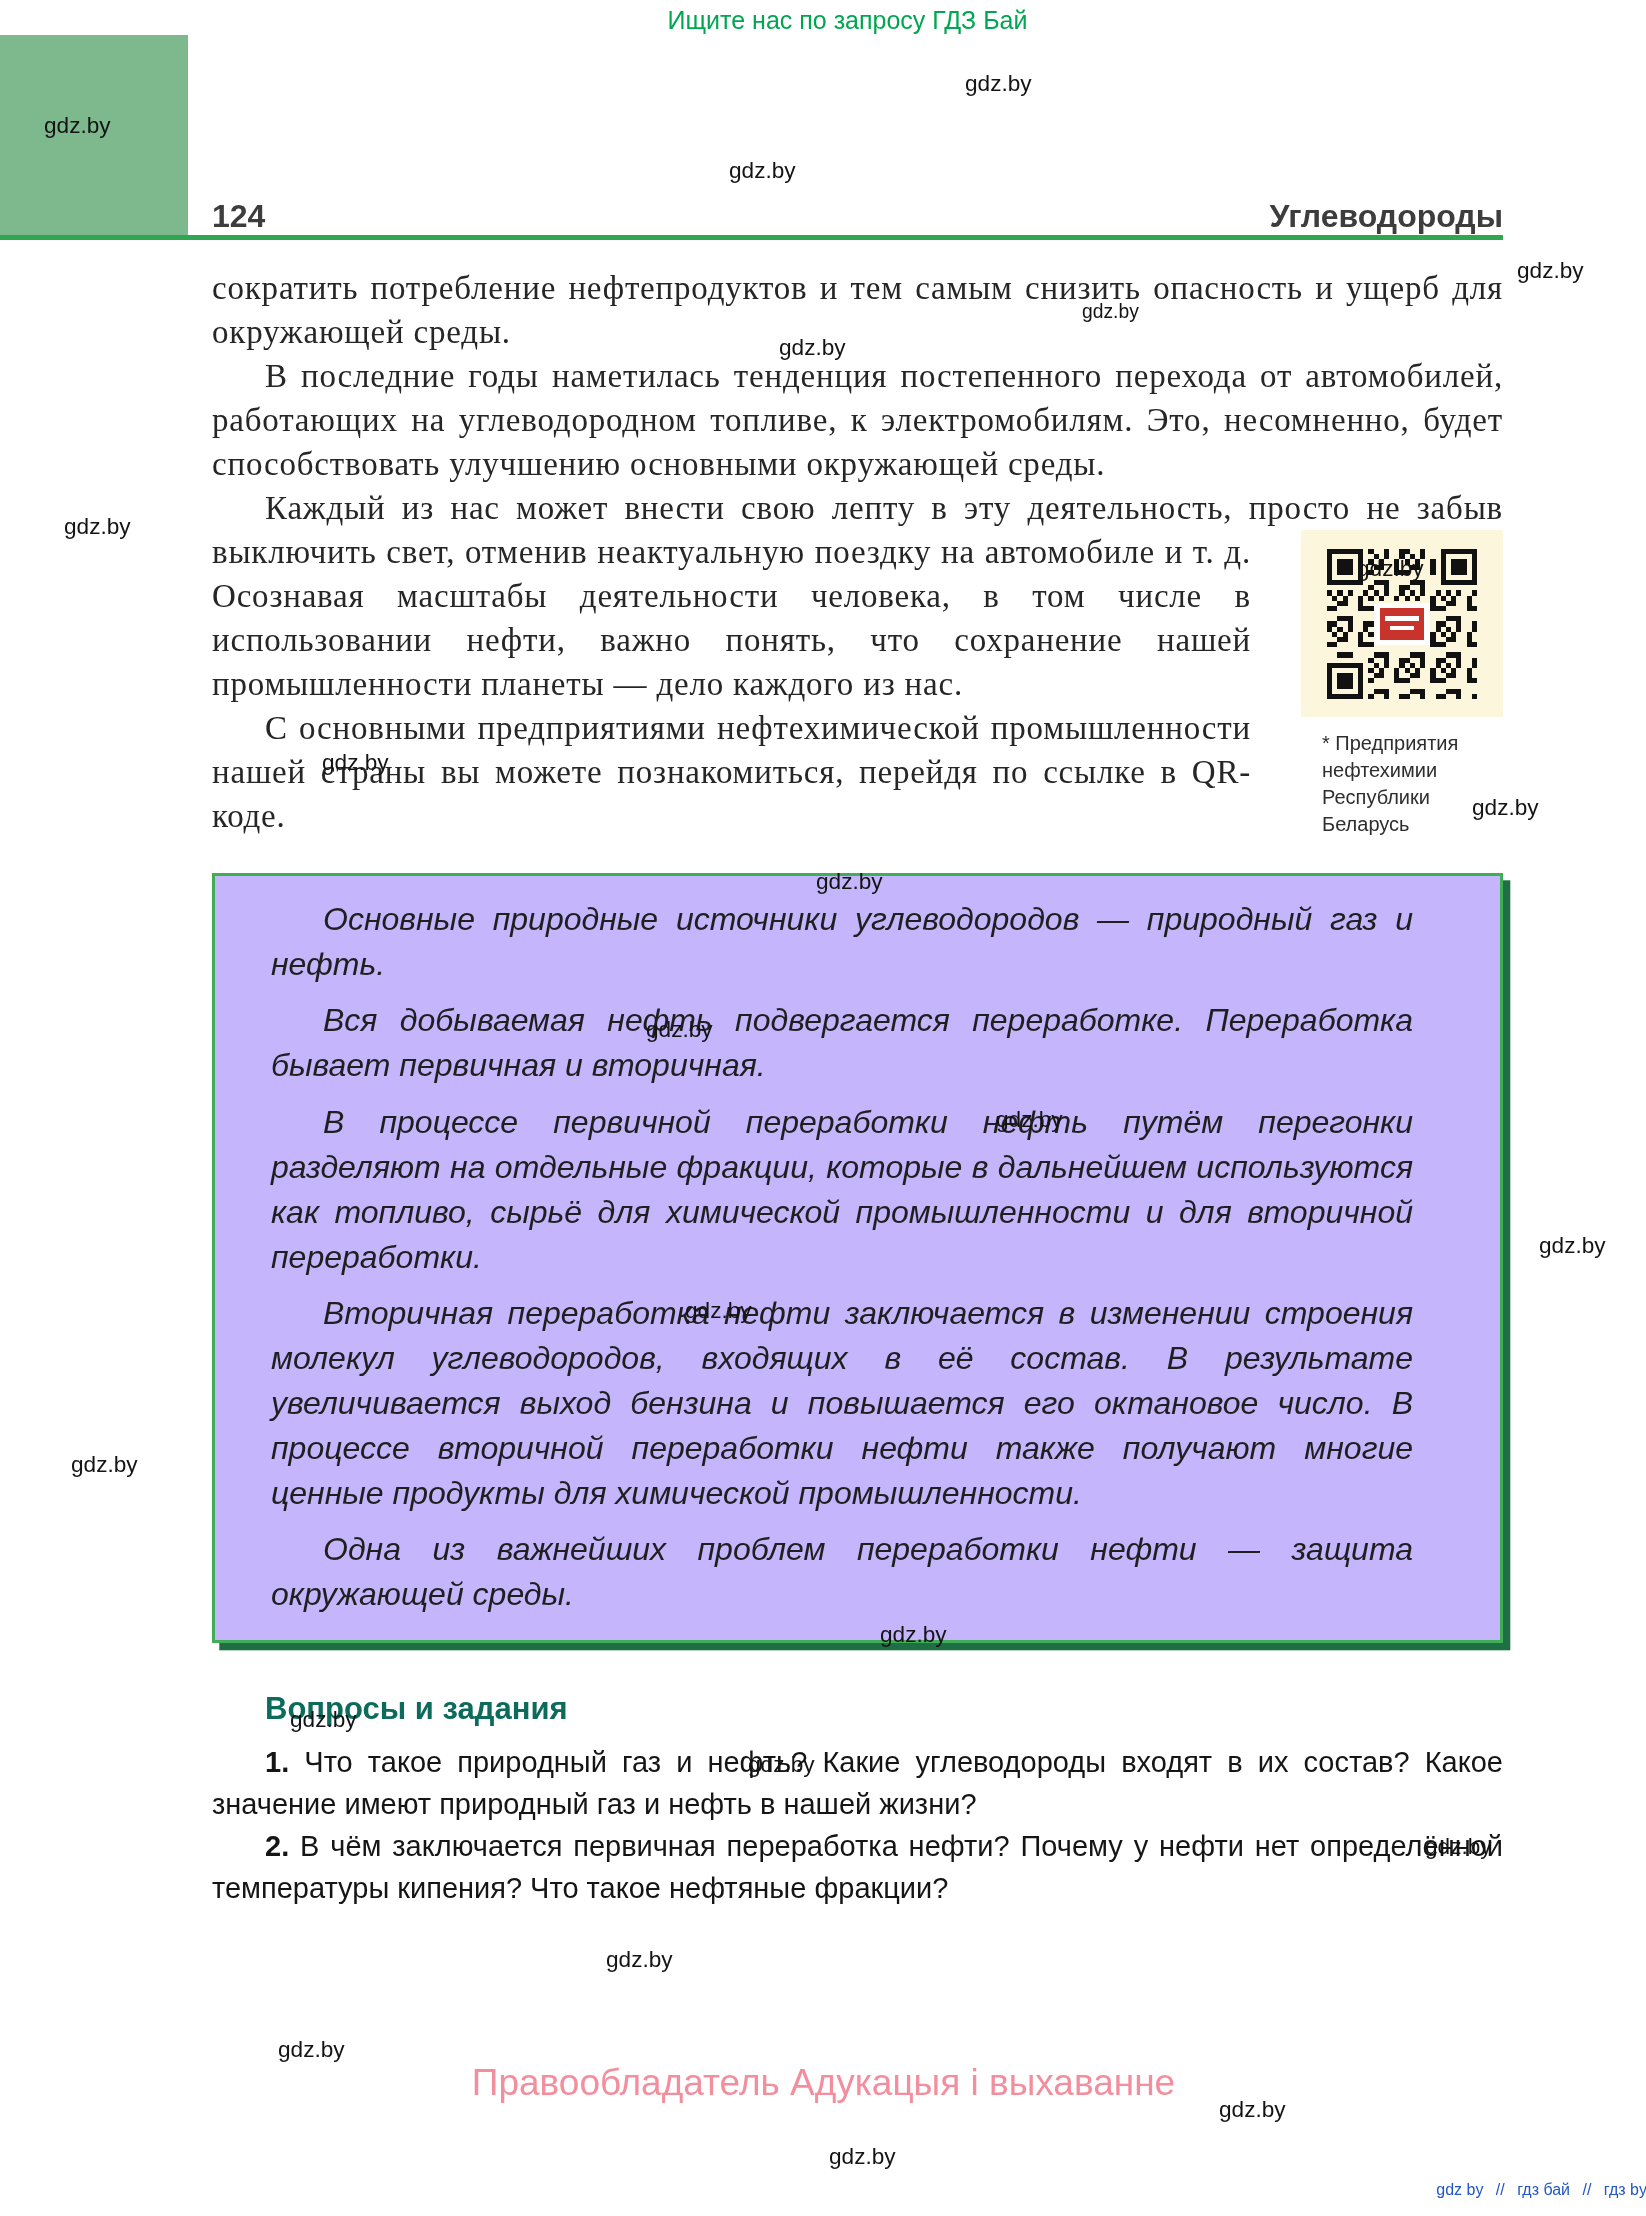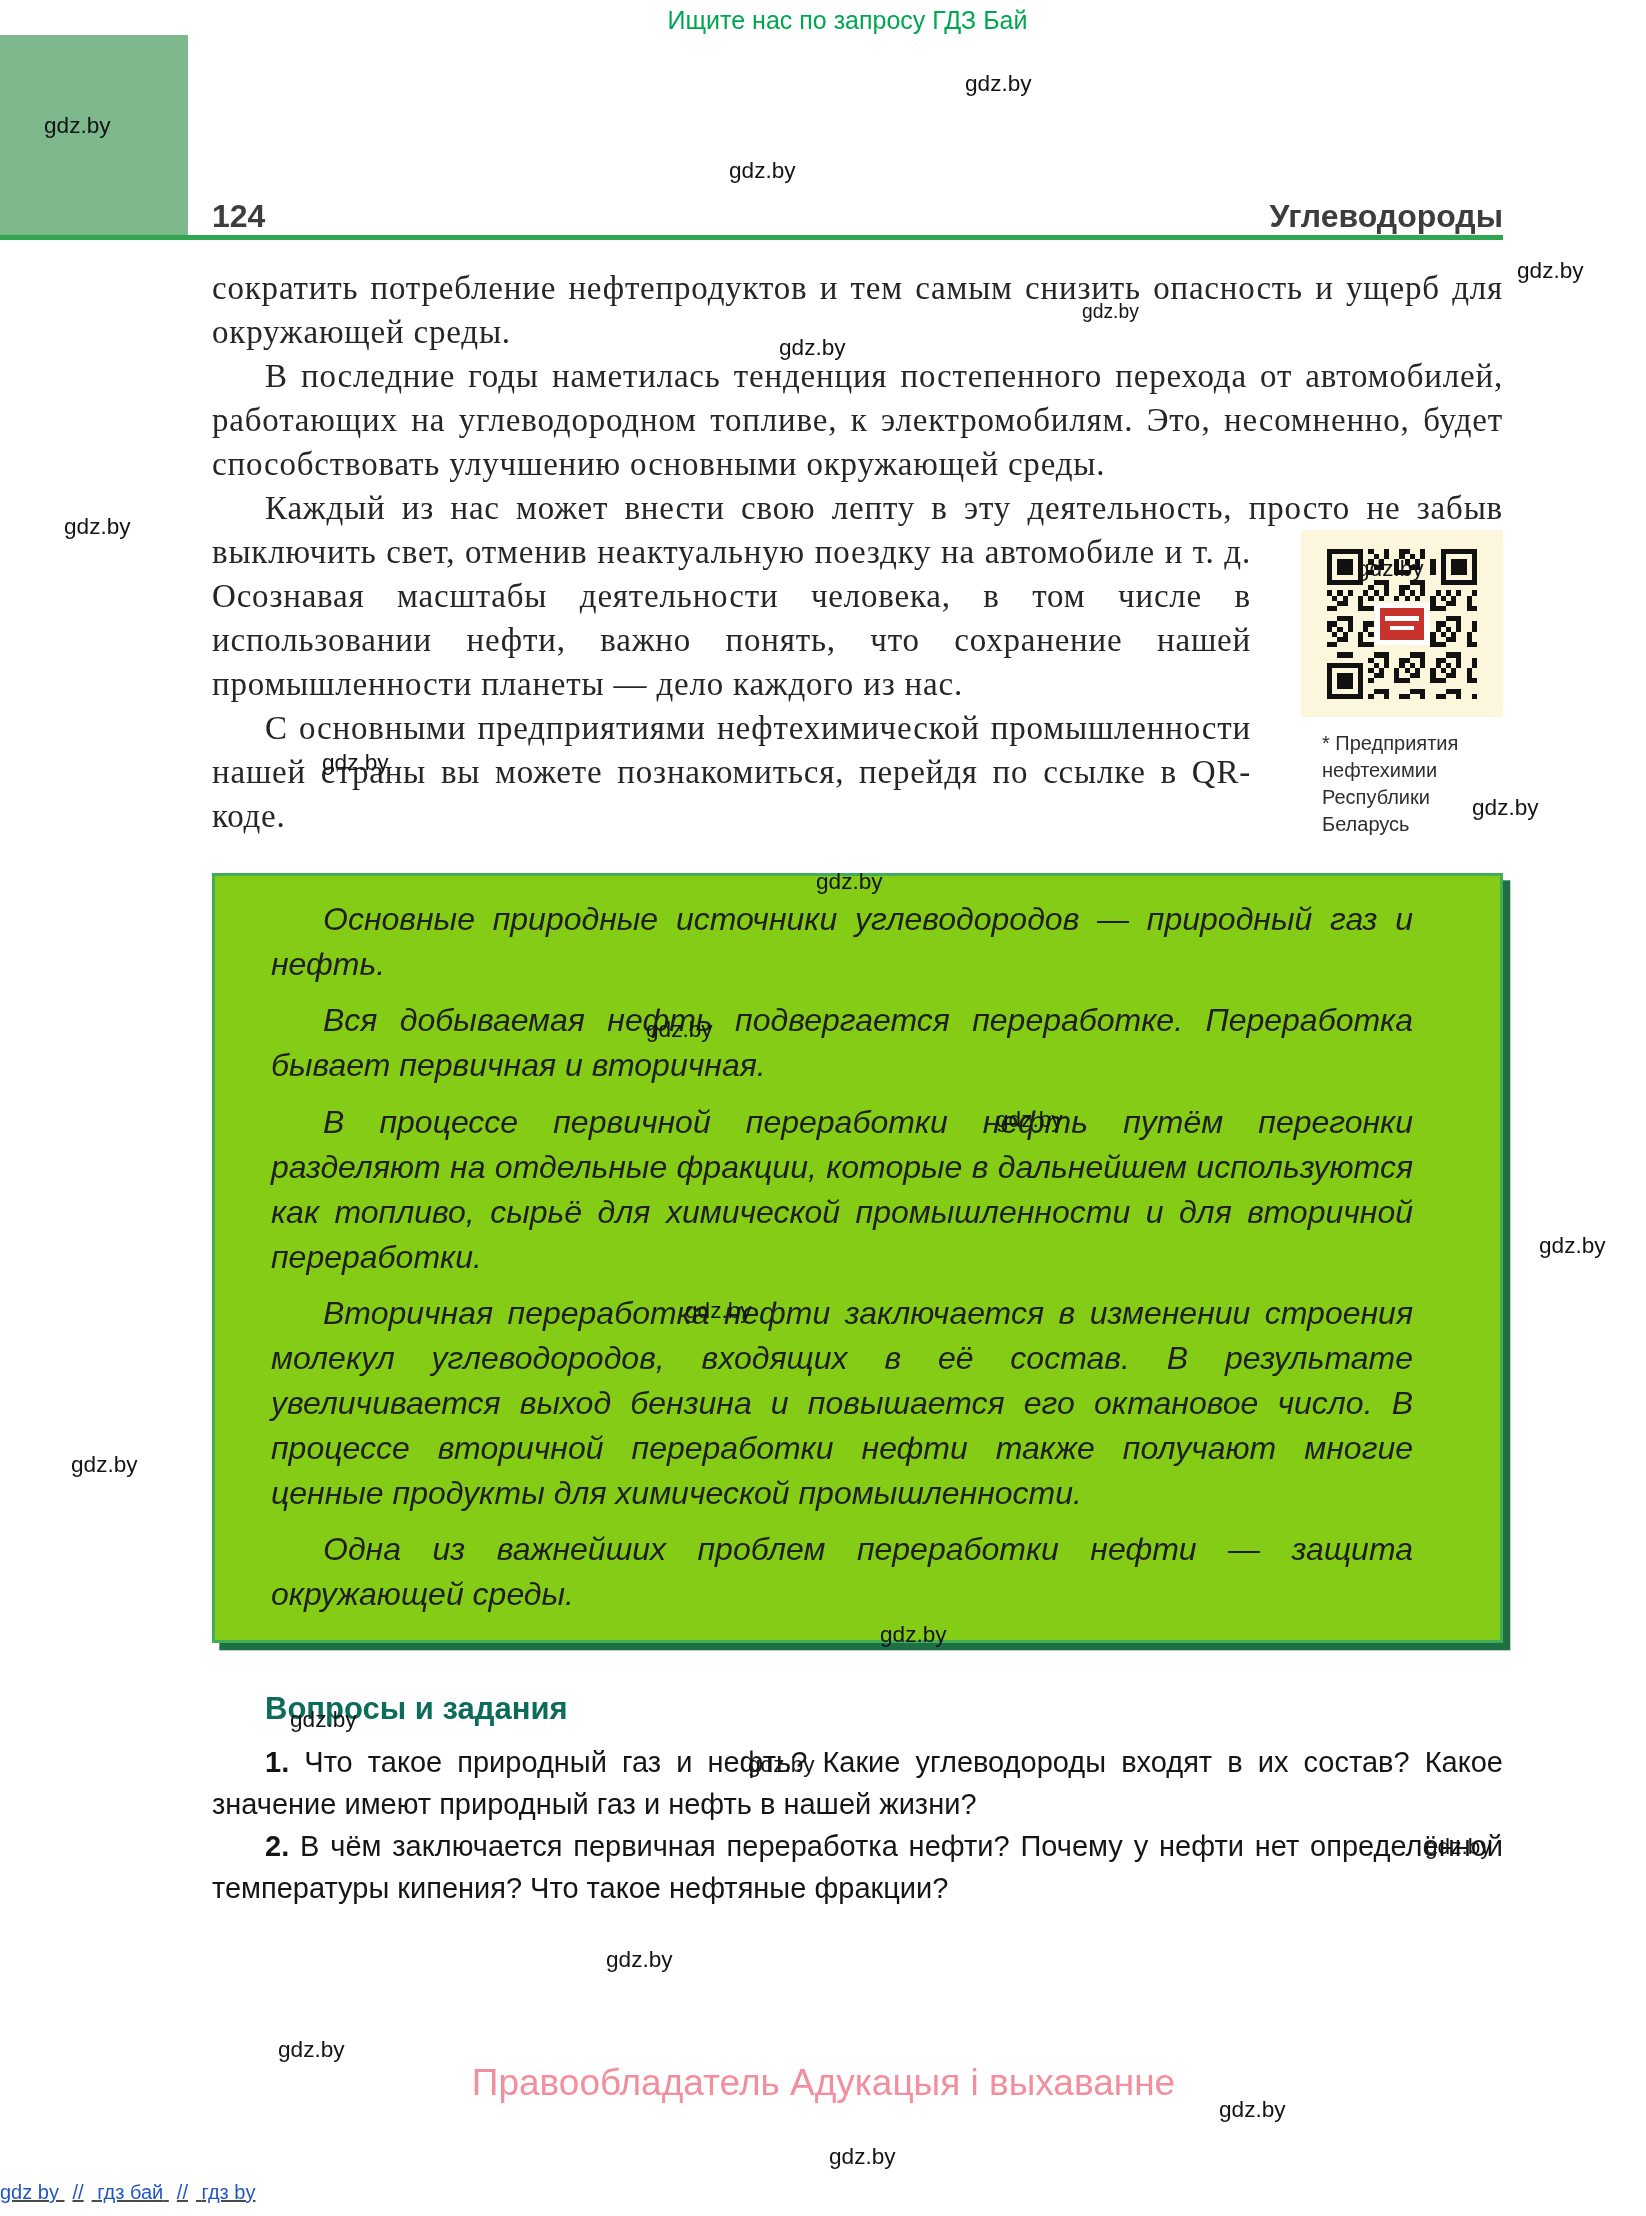--- a/index.html
+++ b/index.html
@@ -31,42 +31,42 @@
              font-family:Liberation Sans, sans-serif;
              text-indent:0;letter-spacing:0;text-align:left;}
   .qr-box{display:flex;width:202px;height:187px;background:#fcf7dc;
           align-items:center;justify-content:center;}
   .qr-svg{width:150px;height:150px;display:block;}
   .qr-caption{display:block;margin-top:13px;padding-left:21px;font-size:20px;
               line-height:27px;color:#2e2e2e;}
   .qr-caption-line{display:block;}
 
   
-  .summary-box{clear:both;box-sizing:border-box;margin-top:35px;background:#84cc16;
+  .summary-box{clear:both;box-sizing:border-box;margin-top:35px;background:#c4b5fd;
                border:3.2px solid #42ad57;box-shadow:7.3px 7.3px 0 #1e6f44;
                padding:21px 87px 22.6px 56px;}
   .summary-p{font-family:"Liberation Sans","DejaVu Sans",sans-serif;font-style:italic;
              font-size:32px;line-height:45px;text-align:justify;text-indent:52px;
              margin:0 0 11.3px 0;color:#1f1f1f;}
   .summary-p:last-child{margin-bottom:0;}
 
   
   .questions-heading{margin:48px 0 14.5px 53px;font-family:"Liberation Sans","DejaVu Sans",sans-serif;
                      font-weight:bold;font-size:31px;color:#0d6b5c;}
   .question{font-family:"Liberation Sans","DejaVu Sans",sans-serif;font-size:29px;
             line-height:42px;text-align:justify;text-indent:53px;margin:0;color:#151515;}
   .q-num{font-weight:bold;}
 
   
   .copyright{position:absolute;top:2062px;left:0;width:100%;text-align:center;
              font-family:"Liberation Sans","DejaVu Sans",sans-serif;
              font-size:37px;color:#f28e9d;}
-  .footer-links{position:absolute;top:2181px;left:0;width:100%;text-align:left;
+  .footer-links{position:absolute;top:2181px;left:0;width:100%;text-align:right;
                 font-family:"Liberation Sans","DejaVu Sans",sans-serif;
-                font-size:20px;color:#4a4a4a;text-decoration:underline;}
+                font-size:16px;color:#4a4a4a;}
   .footer-link{color:#2356c5;cursor:pointer;}
   .footer-sep{color:#2356c5;margin:0 8px;}
 
   
   .wm{position:absolute;font-family:"Liberation Sans","DejaVu Sans",sans-serif;
       font-size:22.6px;color:#141414;white-space:nowrap;}
 </style>
 </head>
 <body>
 

